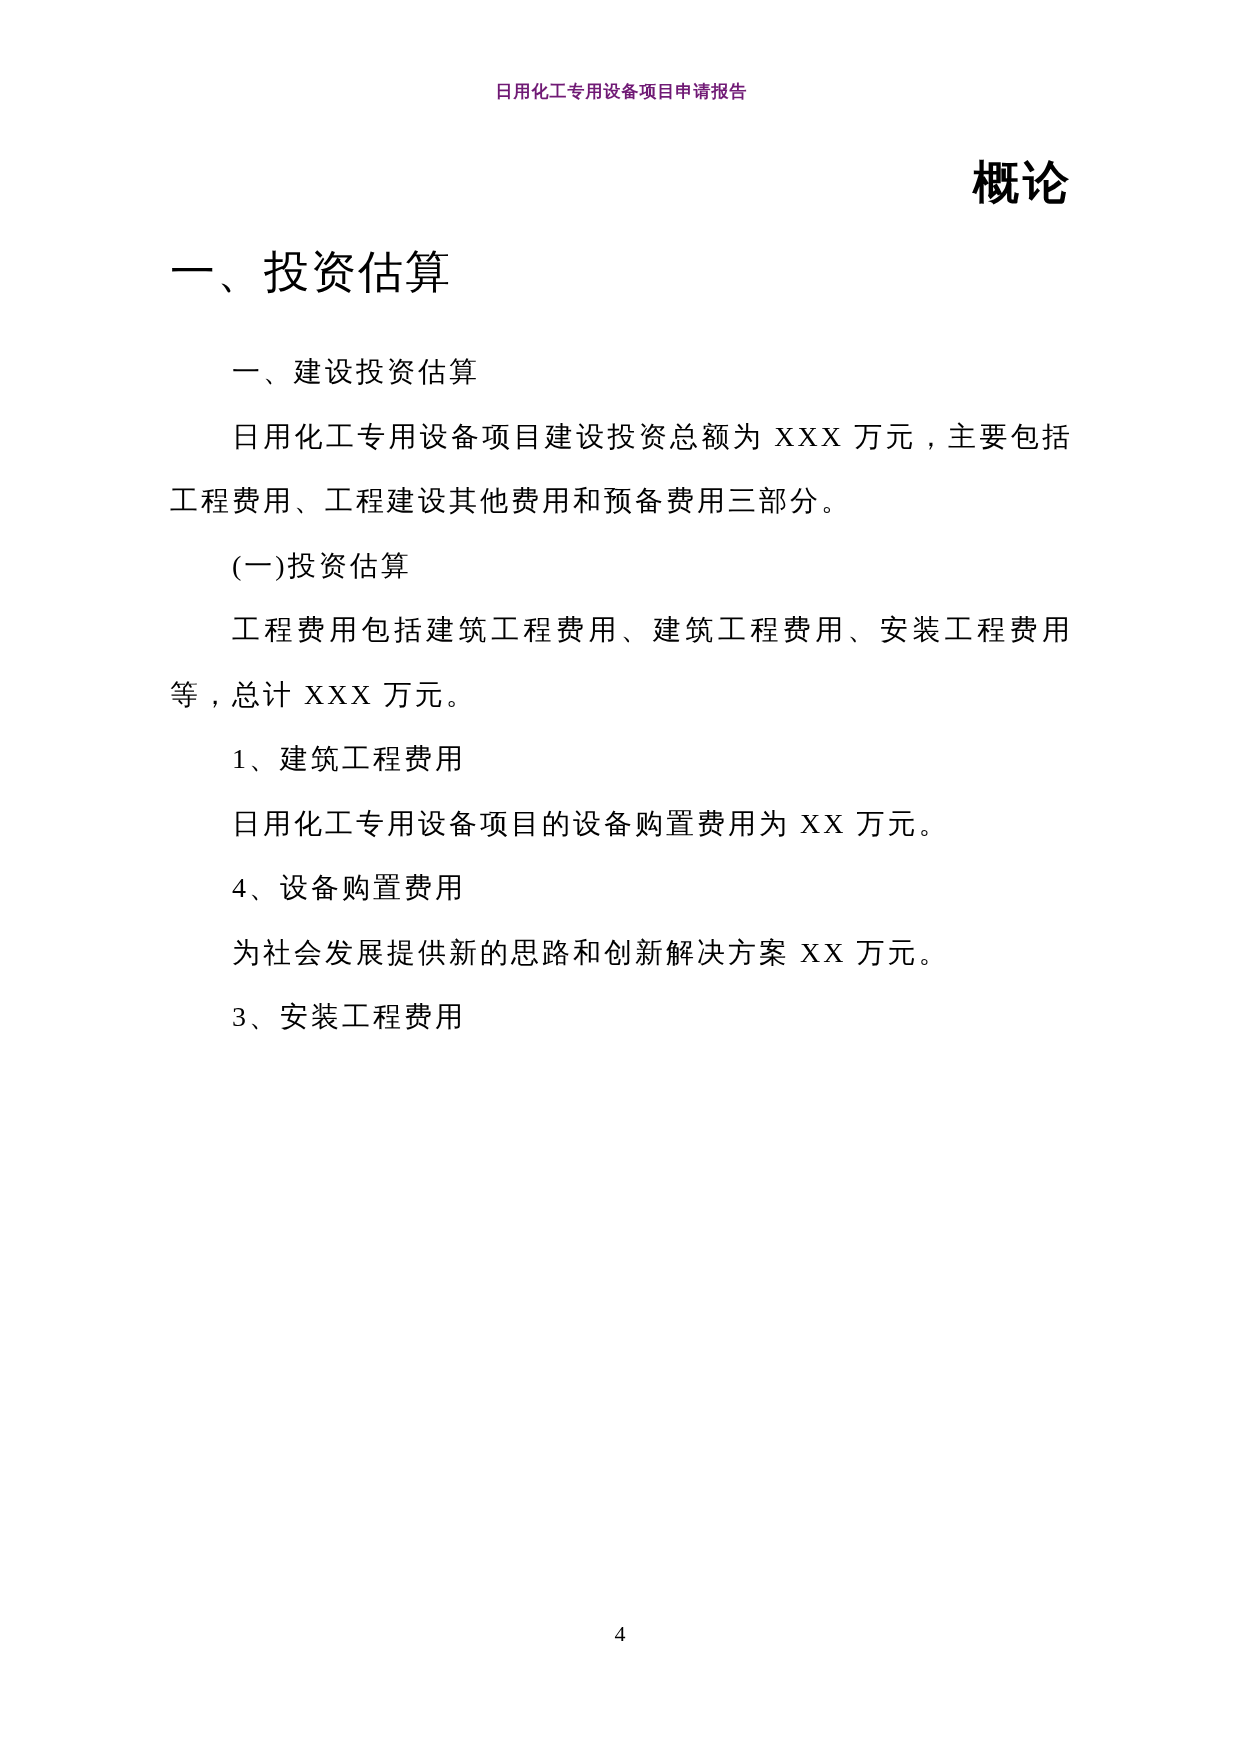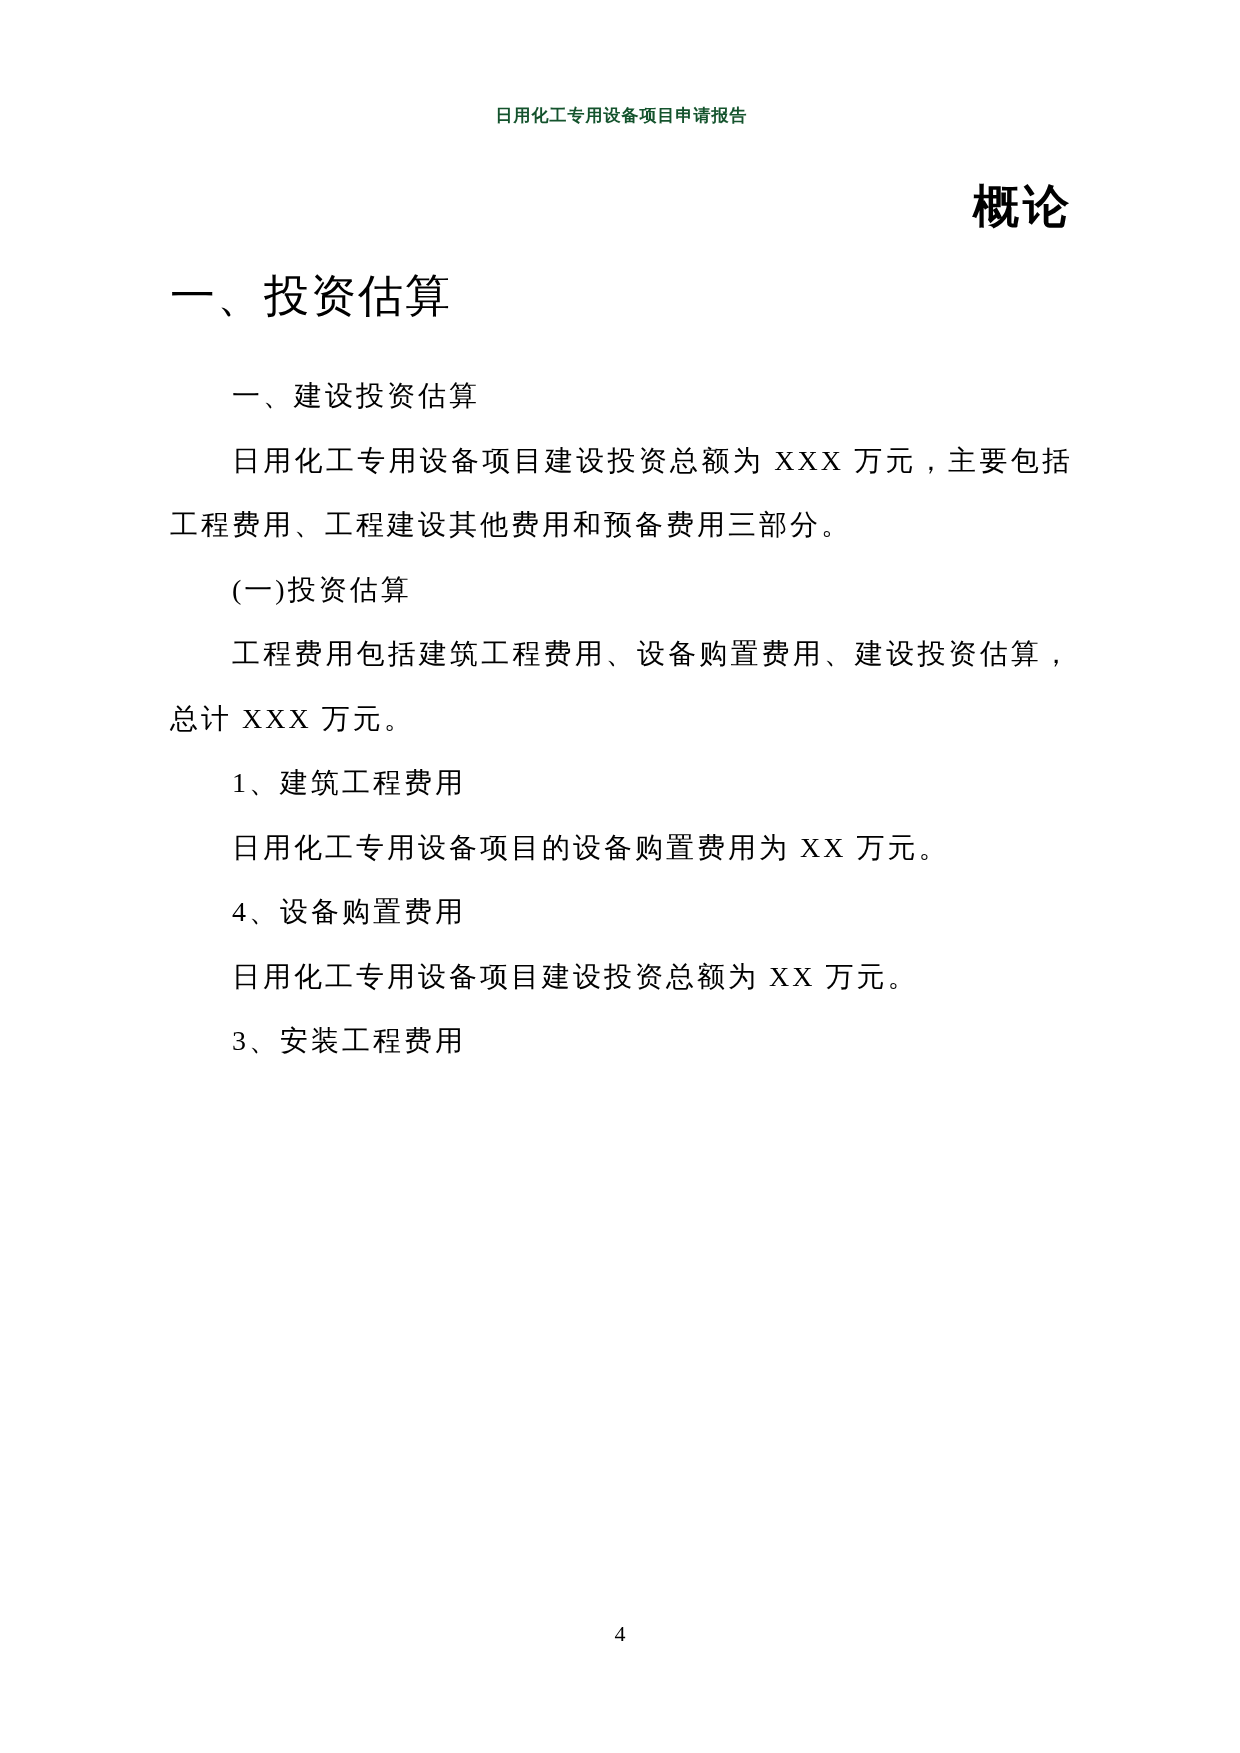--- a/index.html
+++ b/index.html
@@ -18,22 +18,21 @@
     padding: 80px 167px 0 170px;
     overflow: hidden;
     font-family: "Liberation Serif", "DejaVu Serif", serif;
   }
   .doc-header {
     text-align: center;
     font-size: 17px;
     line-height: 24px;
     letter-spacing: 1px;
     font-weight: 600;
-    color: #14532d;
-    margin-top: 24px;
+    color: #701a75;
   }
   .doc-title {
     margin: 53px 0 0 0;
     text-align: right;
     font-family: "Liberation Sans", "DejaVu Sans", sans-serif;
     font-weight: bold;
     font-size: 46px;
     line-height: 50px;
     letter-spacing: 4px;
   }
@@ -89,23 +88,23 @@
   <h1 class="doc-title">概论</h1>
 
 
   <h2 class="section-heading">一、投资估算</h2>
 
 
   <div class="body-group">
     <p class="body-text">一、建设投资估算</p>
     <p class="body-text">日用化工专用设备项目建设投资总额为 XXX 万元，主要包括工程费用、工程建设其他费用和预备费用三部分。</p>
     <p class="body-text">(一)投资估算</p>
-    <p class="body-text">工程费用包括建筑工程费用、设备购置费用、建设投资估算，总计 XXX 万元。</p>
+    <p class="body-text">工程费用包括建筑工程费用、建筑工程费用、安装工程费用等，总计 XXX 万元。</p>
     <p class="body-text">1、建筑工程费用</p>
     <p class="body-text">日用化工专用设备项目的设备购置费用为 XX 万元。</p>
     <p class="body-text">4、设备购置费用</p>
-    <p class="body-text">日用化工专用设备项目建设投资总额为 XX 万元。</p>
+    <p class="body-text">为社会发展提供新的思路和创新解决方案 XX 万元。</p>
     <p class="body-text">3、安装工程费用</p>
   </div>
 
   <div class="page-footer">4</div>
 
 </div>
 
 </body></html>

